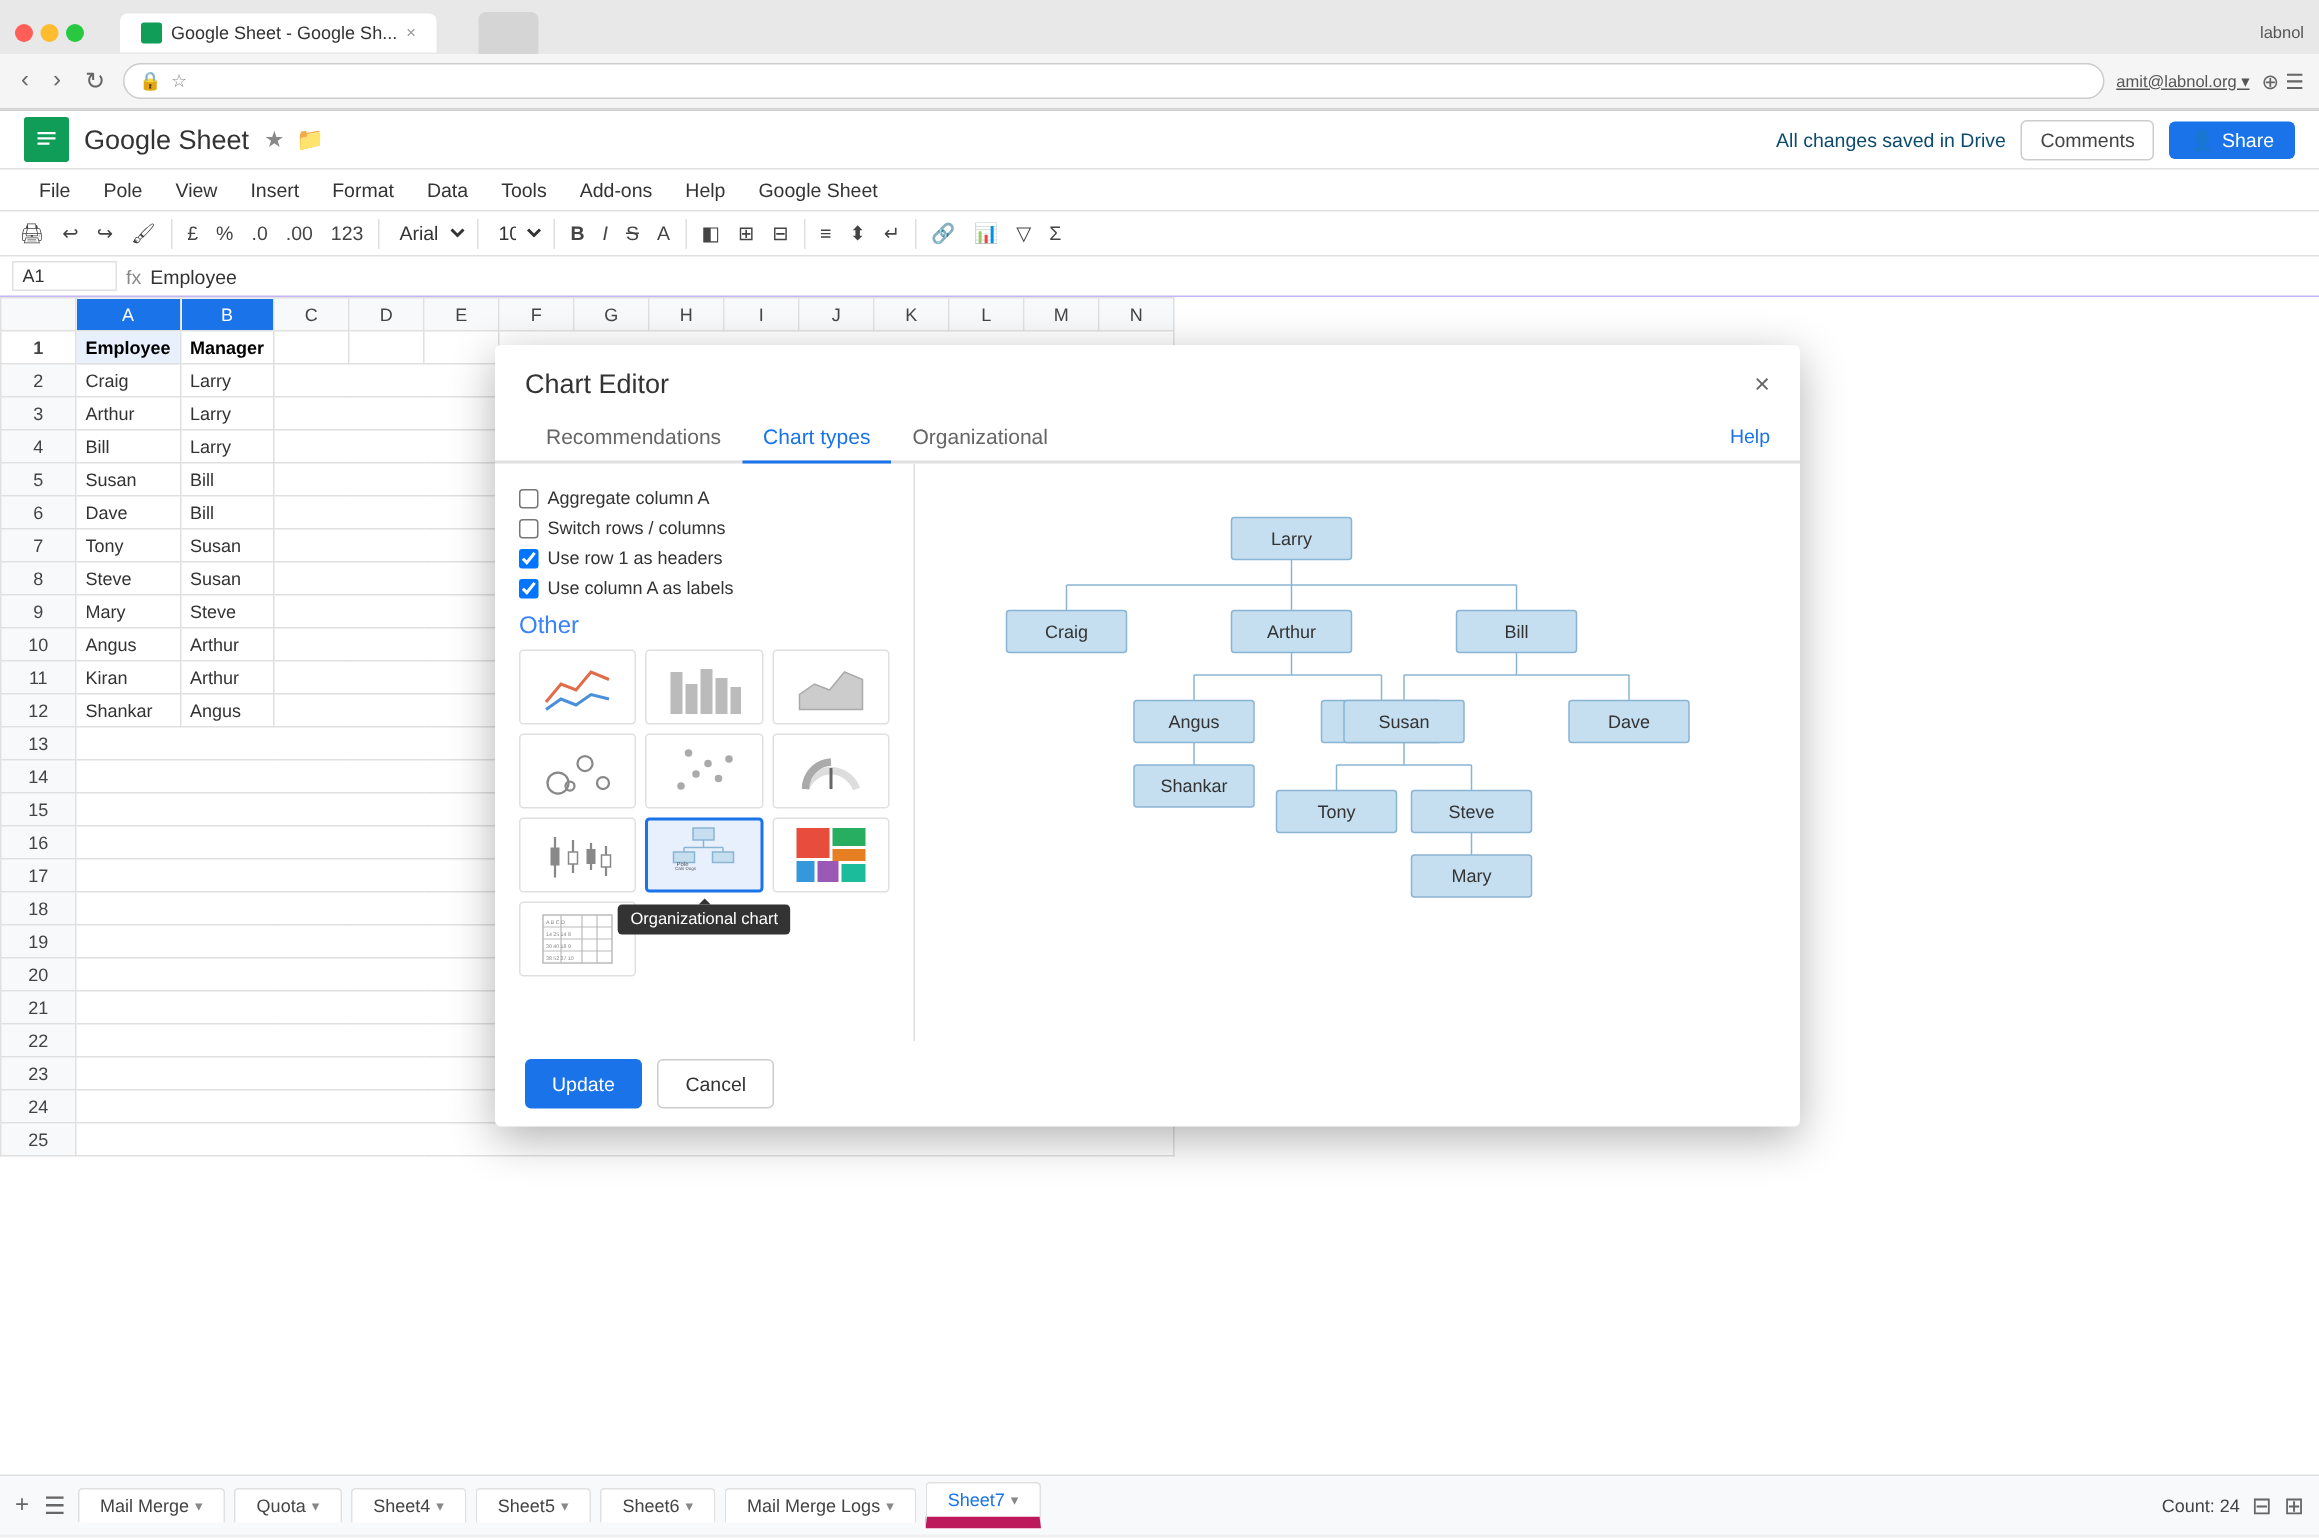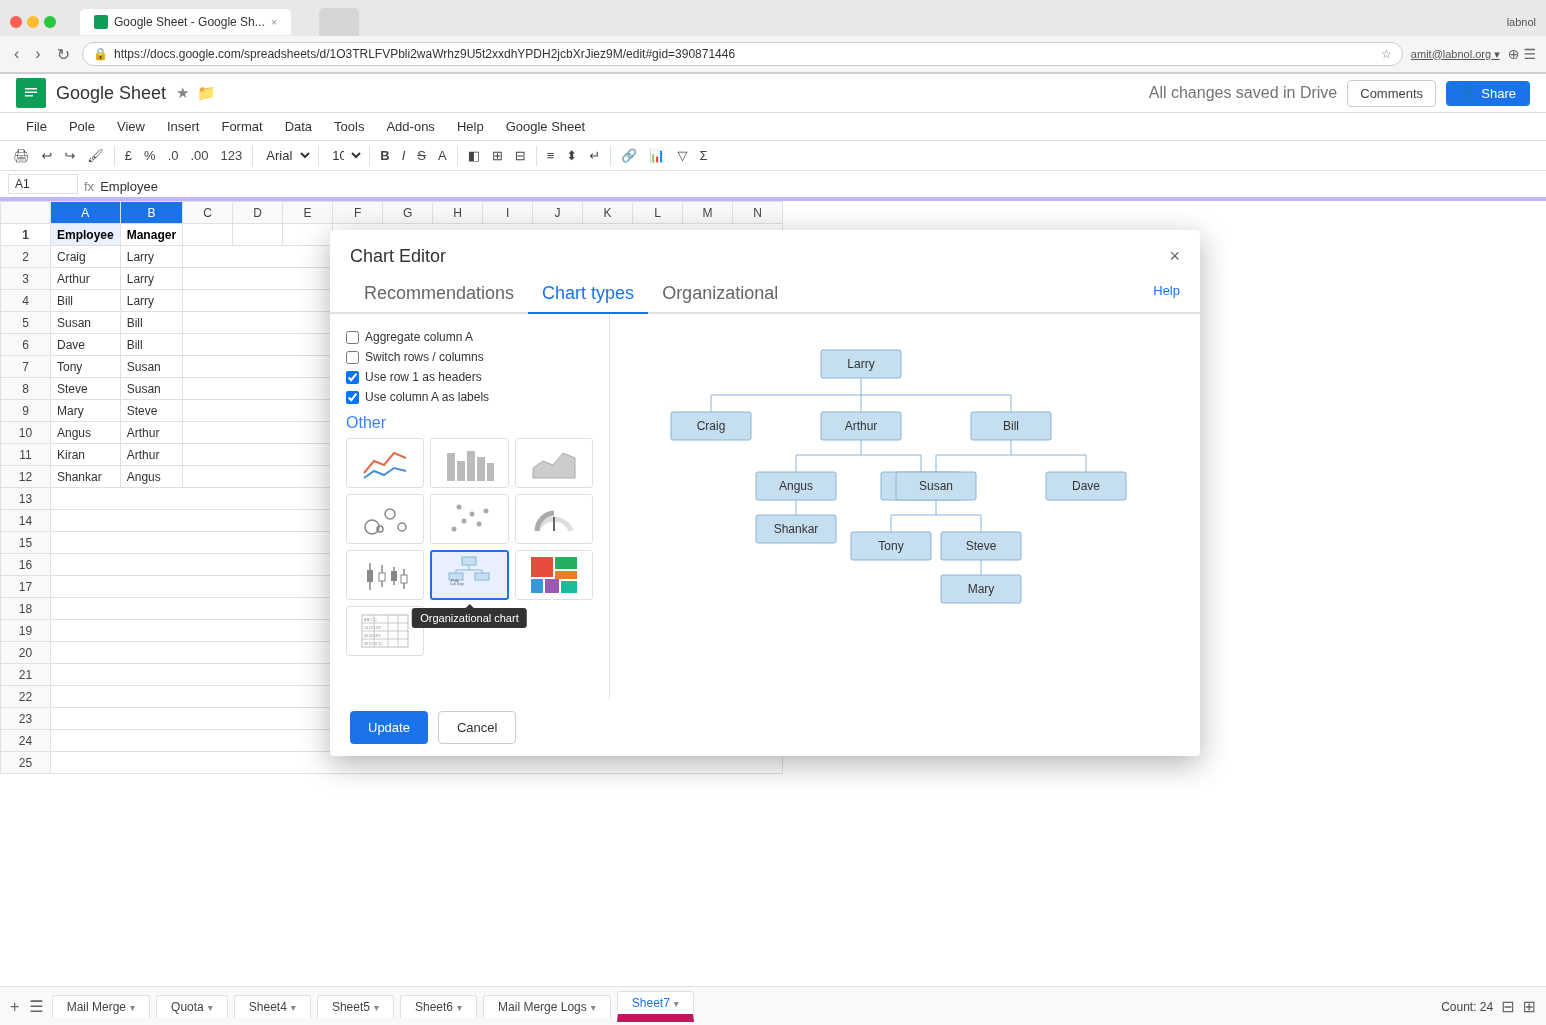--- a/index.html
+++ b/index.html
@@ -28,32 +28,32 @@
     
     .sheets-app { background: white; }
 
     .sheets-header { display: flex; align-items: center; padding: 4px 16px; border-bottom: 1px solid #e0e0e0; gap: 10px; }
     .sheets-logo { width: 30px; height: 30px; background: #0f9d58; display: flex; align-items: center; justify-content: center; color: white; font-weight: bold; font-size: 16px; border-radius: 2px; }
     .sheets-title { font-size: 18px; color: #333; font-weight: 400; }
     .sheets-title-icons { display: flex; gap: 8px; color: #888; font-size: 16px; }
     .header-spacer { flex: 1; }
     .btn-comments { background: none; border: 1px solid #ccc; border-radius: 4px; padding: 5px 12px; font-size: 13px; color: #444; cursor: pointer; }
     .btn-share { background: #1a73e8; border: none; border-radius: 4px; padding: 5px 14px; font-size: 13px; color: white; cursor: pointer; display: flex; align-items: center; gap: 5px; }
-    .save-status { font-size: 16px; color: #737373; }
+    .save-status { font-size: 13px; color: #0c4a6e; }
 
     .menu-bar { display: flex; align-items: center; padding: 2px 16px; border-bottom: 1px solid #e0e0e0; gap: 2px; }
     .menu-item { padding: 4px 10px; font-size: 13px; color: #333; cursor: pointer; border-radius: 3px; }
 
     .toolbar { display: flex; align-items: center; padding: 4px 8px; border-bottom: 1px solid #e0e0e0; gap: 2px; flex-wrap: nowrap; }
     .toolbar-btn { background: none; border: none; padding: 3px 5px; cursor: pointer; color: #444; font-size: 13px; border-radius: 3px; display: flex; align-items: center; }
     .toolbar-separator { width: 1px; height: 20px; background: #e0e0e0; margin: 0 3px; }
     .font-select { border: none; background: none; font-size: 13px; color: #333; cursor: pointer; padding: 2px 4px; }
     .font-size-select { border: none; background: none; font-size: 13px; color: #333; cursor: pointer; padding: 2px 4px; width: 40px; }
 
-    .formula-bar { display: flex; align-items: flex-end; padding: 3px 8px; border-bottom: 4px solid #c4b5fd; gap: 6px; }
+    .formula-bar { display: flex; align-items: center; padding: 3px 8px; border-bottom: 1px solid #c4b5fd; gap: 6px; }
     .formula-bar .fx { color: #888; font-size: 13px; }
     .cell-ref { border: 1px solid #e0e0e0; padding: 2px 6px; font-size: 12px; color: #333; min-width: 70px; }
     .formula-input { flex: 1; font-size: 13px; color: #333; border: none; outline: none; }
 
     
     .spreadsheet-area { display: flex; flex-direction: column; height: calc(100vh - 200px); overflow: hidden; }
     .sheet-grid { display: flex; flex: 1; overflow: hidden; position: relative; }
 
     .grid-container { flex: 1; overflow: auto; }
     table.sheet-table { border-collapse: collapse; font-size: 12px; }
@@ -78,21 +78,21 @@
 
     
     .modal-overlay { position: fixed; top: 0; left: 0; right: 0; bottom: 0; z-index: 100; pointer-events: none; }
     .chart-editor-modal { position: absolute; top: 230px; left: 330px; width: 870px; background: white; border-radius: 4px; box-shadow: 0 8px 30px rgba(0,0,0,0.3); pointer-events: all; }
 
     .modal-header { display: flex; align-items: center; justify-content: space-between; padding: 16px 20px 8px; }
     .modal-title { font-size: 18px; color: #333; font-weight: 400; }
     .modal-close { background: none; border: none; font-size: 18px; color: #666; cursor: pointer; }
 
     .modal-tabs { display: flex; border-bottom: 2px solid #e0e0e0; padding: 0 20px; gap: 0; }
-    .modal-tab { padding: 8px 14px; font-size: 18px; color: #666; cursor: pointer; border-bottom: 2px solid transparent; margin-bottom: -2px; }
+    .modal-tab { padding: 8px 14px; font-size: 14px; color: #666; cursor: pointer; border-bottom: 2px solid transparent; margin-bottom: -2px; }
     .modal-tab.active { color: #1a73e8; border-bottom: 2px solid #1a73e8; font-weight: 500; }
 
     .modal-body { display: flex; gap: 0; }
 
     .modal-left { width: 280px; padding: 16px; border-right: 1px solid #e0e0e0; }
     .data-range-row { display: flex; align-items: center; margin-bottom: 12px; gap: 6px; }
     .data-range-input { flex: 1; border: 1px solid #ccc; border-radius: 3px; padding: 5px 8px; font-size: 12px; color: #333; }
     .grid-icon-btn { border: 1px solid #ccc; border-radius: 3px; padding: 4px 6px; background: white; cursor: pointer; }
 
     .checkbox-row { display: flex; align-items: center; gap: 6px; margin-bottom: 6px; font-size: 12px; color: #333; }
@@ -138,21 +138,20 @@
     </div>
     <div class="tab-placeholder"></div>
     <div style="margin-left:auto;font-size:11px;color:#555;">labnol</div>
   </div>
   <div class="browser-toolbar">
     <button class="nav-btn">‹</button>
     <button class="nav-btn">›</button>
     <button class="nav-btn">↻</button>
     <div class="url-bar">
       <span style="font-size:12px;color:#5f6368;">🔒</span>
-      <span class="url-text">https://docs.google.com/spreadsheets/d/1O3TRLFVPbli2waWrhz9U5t2xxdhYPDH2jcbXrJiez9M/edit#gid=390871446</span>
       <span style="color:#888;font-size:12px;">☆</span>
     </div>
     <div class="user-info">amit@labnol.org ▾</div>
     <div class="browser-menu-icons">
       <span style="cursor:pointer;">⊕</span>
       <span style="cursor:pointer;">☰</span>
     </div>
   </div>
 </div>
 

